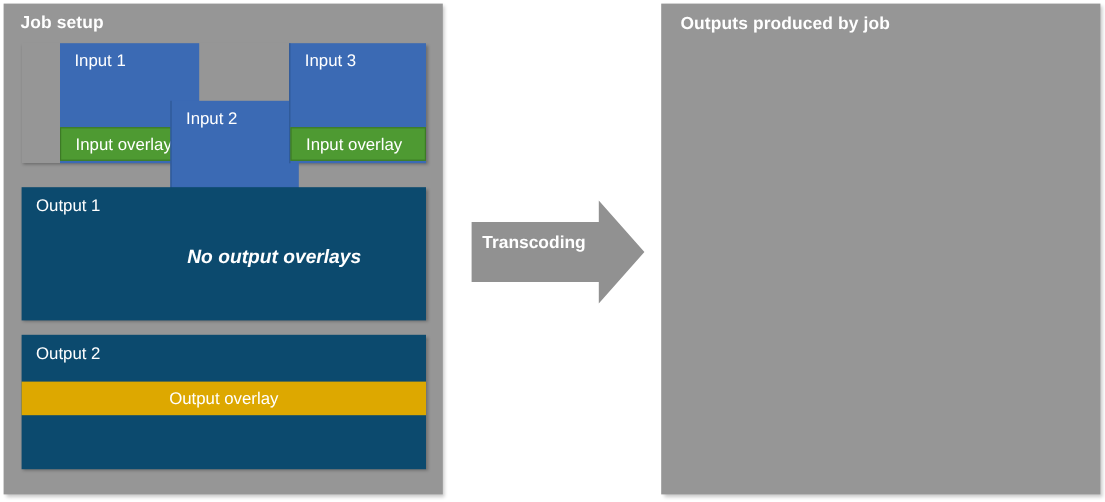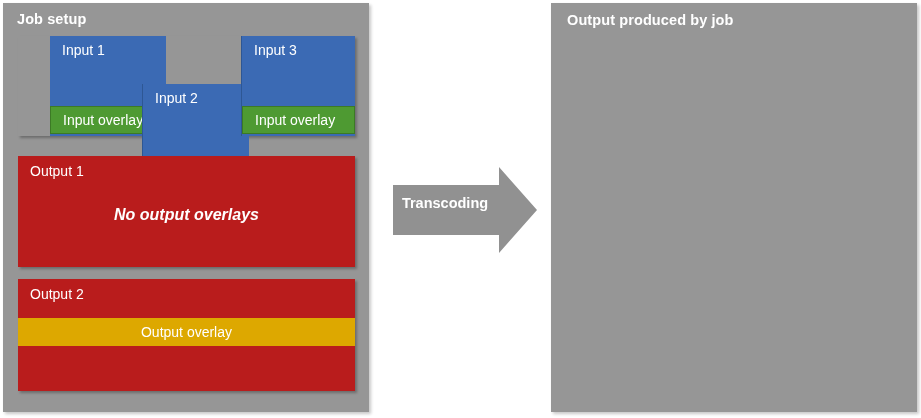--- a/index.html
+++ b/index.html
@@ -54,21 +54,21 @@
     height: 409px;
   }
   #outputs-panel .panel-title { left: 16px; top: 9px; }
 
   
   .box {
     position: absolute;
     box-sizing: border-box;
     box-shadow: 1.5px 1.5px 2.5px rgba(0,0,0,0.28);
   }
-  .blue   { background: #b91c1c; }
+  .blue   { background: #0c4a6e; }
 
   .box-label {
     position: absolute;
     color: #ffffff;
     font-size: 14px;
     white-space: nowrap;
   }
 
   
   #inputs-row {
@@ -139,20 +139,21 @@
   #no-output-overlays {
     position: absolute;
     left: 0;
     top: 50px;
     width: 100%;
     text-align: center;
     color: #ffffff;
     font-size: 16px;
     font-style: italic;
     font-weight: bold;
+    padding-left: 42px;
   }
 
   
   #job-output-2 {
     left: 15px;
     top: 276px;
     width: 337px;
     height: 112px;
     padding-left: 12px;
   }
@@ -232,17 +233,17 @@
 
   <div id="transcoding-arrow">
     <svg viewBox="0 0 148 90" xmlns="http://www.w3.org/2000/svg">
       <polygon points="2,20 108,20 108,2 146,45 108,88 108,70 2,70" fill="#919191"></polygon>
     </svg>
     <div id="transcoding-label">Transcoding</div>
   </div>
 
   <div class="panel" id="outputs-panel">
 
-    <div class="panel-title">Output produced by job</div>
+    <div class="panel-title">Outputs produced by job</div>
 
   </div>
 
 </div>
 
 </body></html>

